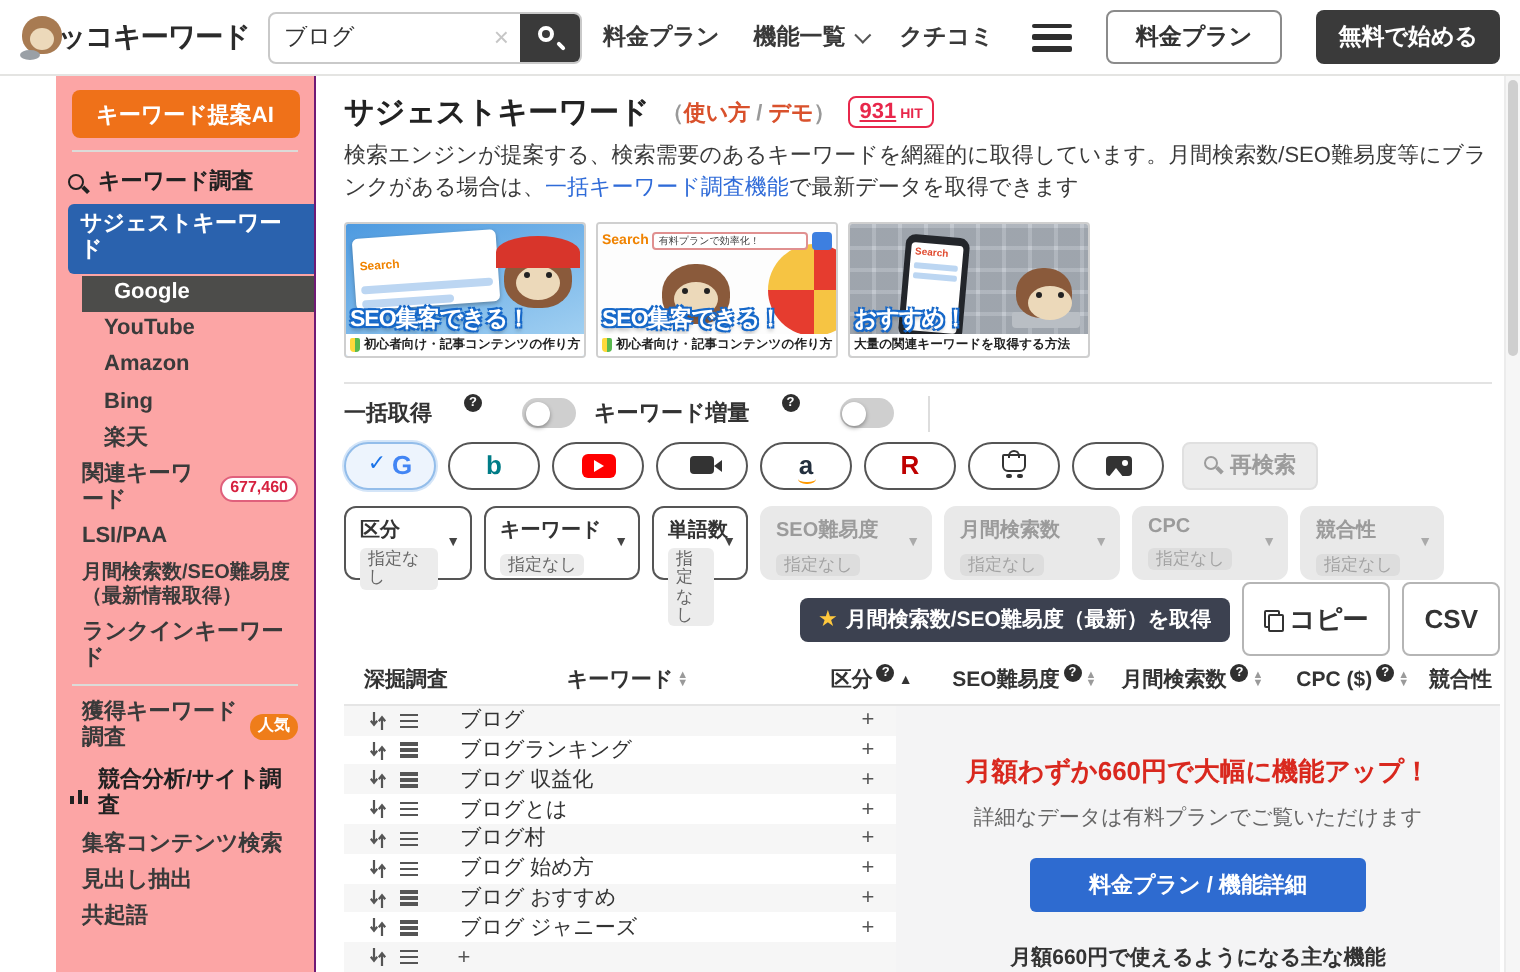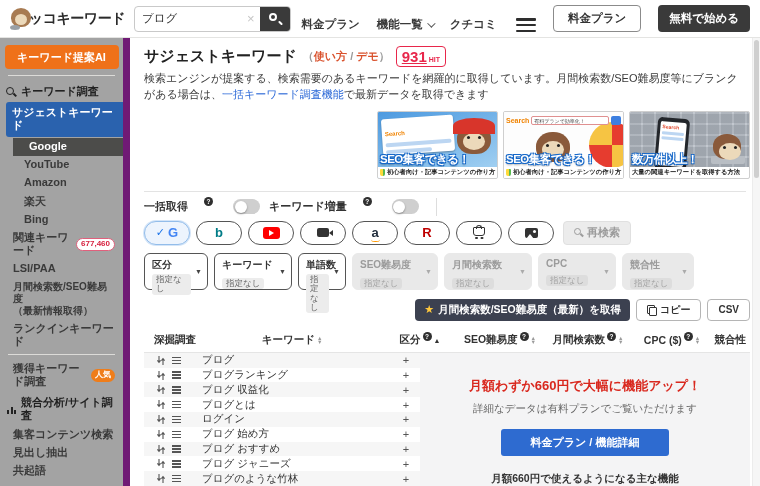--- a/index.html
+++ b/index.html
@@ -18,31 +18,31 @@
   .logo-mark::before{content:""; position:absolute; left:1px; top:0; width:20px; height:19px; background:#a87b52; border-radius:50% 50% 46% 46%;}
   .logo-mark::after{content:""; position:absolute; left:5px; top:6px; width:12px; height:11px; background:#ecd9ba; border-radius:50%;}
   .logo-rock{position:absolute; left:0; bottom:0; width:10px; height:5px; background:#9aa0a6; border-radius:50%; z-index:2;}
   .logo-text{font-size:14px; font-weight:bold; color:#2b2b2b; letter-spacing:-.5px; white-space:nowrap;}
   .searchbar{display:flex; align-items:center; width:216px; height:26px; border:1px solid #c9c9c9; border-radius:4px; overflow:hidden; background:#fff;}
   .searchbar input{flex:1; min-width:0; border:none; outline:none; font-size:11.5px; padding:0 7px; color:#333; font-family:inherit;}
   .clear-x{color:#c6c6c6; font-size:13px; padding:0 6px; cursor:pointer;}
   .search-go{position:relative; width:30px; height:26px; background:#3a3a3a; border:none; cursor:pointer; flex:0 0 auto;}
   .mag{position:absolute; left:9px; top:7px; width:8px; height:8px; border:2px solid #fff; border-radius:50%;}
   .mag::after{content:""; position:absolute; left:7px; top:7px; width:5px; height:2px; background:#fff; transform:rotate(45deg); border-radius:1px;}
-  .topnav{display:flex; align-items:flex-end; gap:17px; margin-left:auto; font-size:11.5px; font-weight:bold; color:#3a3a3a; white-space:nowrap;}
+  .topnav{display:flex; align-items:center; gap:17px; margin-left:auto; font-size:11.5px; font-weight:bold; color:#3a3a3a; white-space:nowrap;}
   .nav-item{display:flex; align-items:center; gap:4px; cursor:pointer;}
   .nav-caret{width:6px; height:6px; border-right:1.5px solid #555; border-bottom:1.5px solid #555; transform:rotate(45deg) translateY(-2px);}
   .burger{width:20px; height:14px; display:flex; flex-direction:column; justify-content:space-between; cursor:pointer; margin-left:2px;}
   .burger span{height:2.5px; background:#2e2e2e; border-radius:1px;}
   .login-btn{border:1.5px solid #8b8b8b; background:#fff; border-radius:4px; font-size:11.5px; font-weight:bold; color:#333; padding:5px 14px; cursor:pointer; font-family:inherit; white-space:nowrap;}
   .signup-btn{border:none; background:#3a3a3a; color:#fff; border-radius:4px; font-size:11.5px; font-weight:bold; padding:6px 11px; cursor:pointer; font-family:inherit; white-space:nowrap;}
 
   
   .body{display:flex; height:448px;}
-  .sidebar{width:130px; flex:0 0 130px; background:#a3a3a3; border-right:7px solid #701a75; padding-top:6px; overflow:hidden; font-size:11px;}
+  .sidebar{width:130px; flex:0 0 130px; background:#fca5a5; border-right:1px solid #701a75; padding-top:6px; overflow:hidden; font-size:11px;margin-left:28px;}
   .ai-btn{display:block; width:114px; height:24px; margin:1px auto 6px; background:var(--accent-orange); color:#fff; border:none; border-radius:4px; font-size:11px; font-weight:bold; cursor:pointer; font-family:inherit;}
   .side-item{display:flex; align-items:center; gap:4px; color:#3a3a3a; font-weight:600; cursor:pointer; line-height:1.2;}
   .side-item.v-divider{height:1px; background:#dcdbd8; margin:4px 8px; padding:0; cursor:default;}
   .side-item.v-section{font-weight:bold; color:#222; padding:5px 6px 3px 6px; cursor:default;}
   .side-item.v-active-blue{background:var(--accent-blue); color:#fff; font-weight:bold; padding:4px 6px; margin:1px 0 1px 6px; border-radius:3px 0 0 3px;}
   .side-item.v-active-dark{background:#4c4c4a; color:#fff; padding:2.5px 6px 2.5px 16px; margin-left:13px;}
   .side-item.v-sub{padding:2.5px 8px 2.5px 24px;}
   .side-item.v-item{padding:2.5px 8px 2.5px 13px;}
   .side-item.v-item-small{display:block; padding:2.5px 8px 2.5px 13px; font-size:10px;}
   .side-item .s-label2{display:block; font-size:10px;}
@@ -56,27 +56,27 @@
   .s-icon.v-chart::before{content:""; position:absolute; left:1px; bottom:1px; width:2px; height:4px; background:#222; box-shadow:7px 0 0 #222;}
   .s-icon.v-chart::after{content:""; position:absolute; left:4.5px; bottom:1px; width:2px; height:7px; background:#222;}
 
   
   .main{flex:1; padding:6px 10px 0 14px; position:relative; overflow:hidden;}
   .title-row{display:flex; align-items:center; gap:6px; margin-top:2px; height:20px;}
   .page-title{font-size:15px; font-weight:bold; color:#222; white-space:nowrap;}
   .title-links{font-size:11px; color:#999; font-weight:bold; white-space:nowrap;}
   .title-links .tl-link{color:#d9512c; cursor:pointer;}
   .hit-badge{border:1.5px solid #e8274b; border-radius:4px; padding:1px 5px; color:#e8274b; display:flex; align-items:baseline; gap:2px; white-space:nowrap;}
-  .hit-num{font-size:15px; font-weight:bold;text-decoration:underline;}
+  .hit-num{font-size:11px; font-weight:bold;text-decoration:underline;}
   .hit-unit{font-size:7px; font-weight:bold;}
   .desc{font-size:11px; color:#3a3a3a; line-height:1.45; margin-top:5px; max-width:600px;}
   .desc .desc-link{color:var(--link-blue); cursor:pointer;}
 
   
-  .banners{display:flex; gap:5px; margin:8px 0 12px;justify-content:flex-end;}
+  .banners{display:flex; gap:5px; margin:8px 0 12px;}
   .banner{position:relative; width:121px; height:68px; border:1px solid #cfcfcf; border-radius:2px; overflow:hidden; cursor:pointer; flex:0 0 121px;}
   .scene{position:absolute; inset:0;}
   .banner.b1 .scene{background:linear-gradient(160deg,#4d9ae0,#a9d5f3);}
   .banner.b2 .scene{background:#fdfdfd;}
   .banner.b3 .scene{background:repeating-linear-gradient(0deg,#c9cdd2 0 9px,#dfe2e6 9px 11px),repeating-linear-gradient(90deg,#c9cdd2 0 11px,#dfe2e6 11px 13px); background-blend-mode:multiply;}
   .mini-browser{position:absolute; left:4px; top:5px; width:72px; height:36px; background:#fff; border-radius:3px; transform:rotate(-4deg); box-shadow:0 1px 2px rgba(0,0,0,.3); padding:3px;}
   .mini-browser .mb-word{font-size:6px; font-weight:bold; color:#f08300;}
   .mini-browser .mb-bar{height:4px; background:#bcd6f2; border-radius:2px; margin-top:3px;}
   .mini-browser .mb-bar.short{width:70%;}
   .search-strip{position:absolute; left:2px; top:2px; right:2px; height:13px; display:flex; align-items:center; gap:2px;}
@@ -148,21 +148,21 @@
   .filter.v-off .f-label{color:#9b9b9b;}
   .f-chip{display:inline-block; background:#ececec; border-radius:3px; font-size:8.5px; color:#666; padding:1px 4px; margin-top:2px; line-height:1.1;}
   .filter.v-off .f-chip{background:#dddddd; color:#a3a3a3;}
   .f-caret{position:absolute; right:5px; top:14px; font-size:7px; color:#444;}
   .filter.v-off .f-caret{color:#aaa;}
 
   
   .actions-row{display:flex; justify-content:flex-end; align-items:center; gap:6px; margin-bottom:8px; height:22px;}
   .fetch-btn{height:22px; background:#3c4150; color:#fff; border:none; border-radius:4px; font-size:10.5px; font-weight:bold; padding:0 9px; display:flex; align-items:center; gap:4px; cursor:pointer; font-family:inherit;}
   .star{color:#ffc83d; font-size:11px;}
-  .chip-btn{height:22px; background:#fff; border:1.5px solid #b5b5b5; border-radius:4px; font-size:10px; font-weight:bold; color:#333; padding:0 10px; display:flex; align-items:center; gap:4px; cursor:pointer; font-family:inherit;}
+  .chip-btn{height:37px; background:#fff; border:1.5px solid #b5b5b5; border-radius:4px; font-size:13px; font-weight:bold; color:#333; padding:0 10px; display:flex; align-items:center; gap:4px; cursor:pointer; font-family:inherit;}
   .copy-ic{position:relative; width:9px; height:10px; flex:0 0 9px;}
   .copy-ic::before{content:""; position:absolute; left:0; top:0; width:6px; height:7px; border:1.2px solid #333; border-radius:1px; background:#fff;}
   .copy-ic::after{content:""; position:absolute; left:2.5px; top:2.5px; width:6px; height:7px; border:1.2px solid #333; border-radius:1px; background:#fff;}
 
   
   .thead{display:flex; align-items:center; height:24px; border-bottom:1px solid #e5e5e5; font-size:10.5px; font-weight:bold; color:#333;}
   .th{display:flex; align-items:center; justify-content:center; gap:2px; cursor:pointer; white-space:nowrap;}
   .th:nth-child(1){width:56px; justify-content:flex-start; padding-left:10px;}
   .th:nth-child(2){width:184px;}
   .th:nth-child(3){width:72px;}
@@ -279,27 +279,27 @@
           </div>
 
           <div class="side-item v-sub">
 
             <span class="s-label">Amazon</span>
 
           </div>
 
           <div class="side-item v-sub">
 
+            <span class="s-label">Bing</span>
+
+          </div>
+
+          <div class="side-item v-sub">
+
             <span class="s-label">楽天</span>
-
-          </div>
-
-          <div class="side-item v-sub">
-
-            <span class="s-label">Bing</span>
 
           </div>
 
           <div class="side-item v-item">
 
             <span class="s-label">関連キーワード</span>
 
             <span class="s-badge v-count">677,460</span>
           </div>
 
@@ -411,21 +411,21 @@
             <div class="phone">
                 <div class="ph-screen">
                   <span class="mb-word">Search</span>
                   <div class="mb-bar"></div>
                   <div class="mb-bar"></div>
                 </div>
               </div>
             <div class="laptop"></div>
             <div class="otter"></div>
           </div>
-          <div class="b-title">数万件以上！</div>
+          <div class="b-title">おすすめ！</div>
           <div class="b-cap">
               <span>大量の関連キーワードを取得する方法</span>
             </div>
         </div>
       </div>
 
       <hr class="section-hr">
 
       <div class="toggles-row">
 
@@ -679,21 +679,21 @@
             <div class="trow">
               <span class="r-dig">
                 <svg width="10" height="11" viewBox="0 0 10 11">
                   <path d="M3 1v6M1.4 5.4 3 7.4l1.6-2" stroke="#555" stroke-width="1.1" fill="none"></path>
                   <path d="M7 10V4M5.4 5.6 7 3.6l1.6 2" stroke="#555" stroke-width="1.1" fill="none"></path>
                 </svg>
               </span>
               <span class="r-menu">
                 <span class="mini-bars"></span>
               </span>
-              <span class="r-kw">ログイン</span>
+              <span class="r-kw">ブログ村</span>
               <span class="r-plus">+</span>
             </div>
 
             <div class="trow">
               <span class="r-dig">
                 <svg width="10" height="11" viewBox="0 0 10 11">
                   <path d="M3 1v6M1.4 5.4 3 7.4l1.6-2" stroke="#555" stroke-width="1.1" fill="none"></path>
                   <path d="M7 10V4M5.4 5.6 7 3.6l1.6 2" stroke="#555" stroke-width="1.1" fill="none"></path>
                 </svg>
               </span>
@@ -735,21 +735,20 @@
             <div class="trow">
               <span class="r-dig">
                 <svg width="10" height="11" viewBox="0 0 10 11">
                   <path d="M3 1v6M1.4 5.4 3 7.4l1.6-2" stroke="#555" stroke-width="1.1" fill="none"></path>
                   <path d="M7 10V4M5.4 5.6 7 3.6l1.6 2" stroke="#555" stroke-width="1.1" fill="none"></path>
                 </svg>
               </span>
               <span class="r-menu">
                 <span class="mini-bars"></span>
               </span>
-              <span class="r-kw">ブログのような竹林</span>
               <span class="r-plus">+</span>
             </div>
 
         </div>
         <aside class="promo">
           <div class="promo-headline">月額わずか660円で大幅に機能アップ！</div>
           <div class="promo-sub">詳細なデータは有料プランでご覧いただけます</div>
           <button class="promo-btn">料金プラン / 機能詳細</button>
           <div class="promo-f-title">月額660円で使えるようになる主な機能</div>
 

